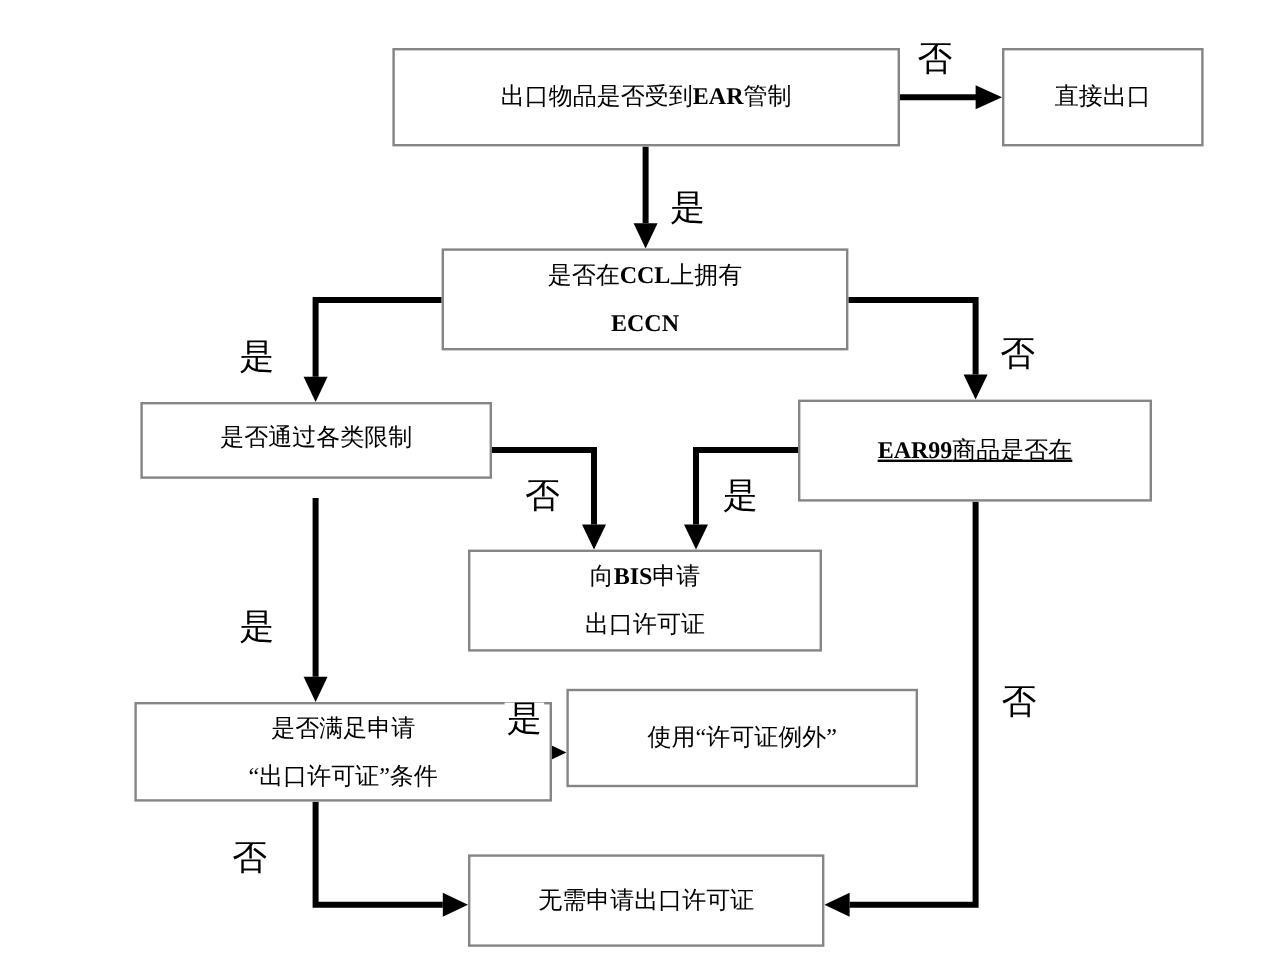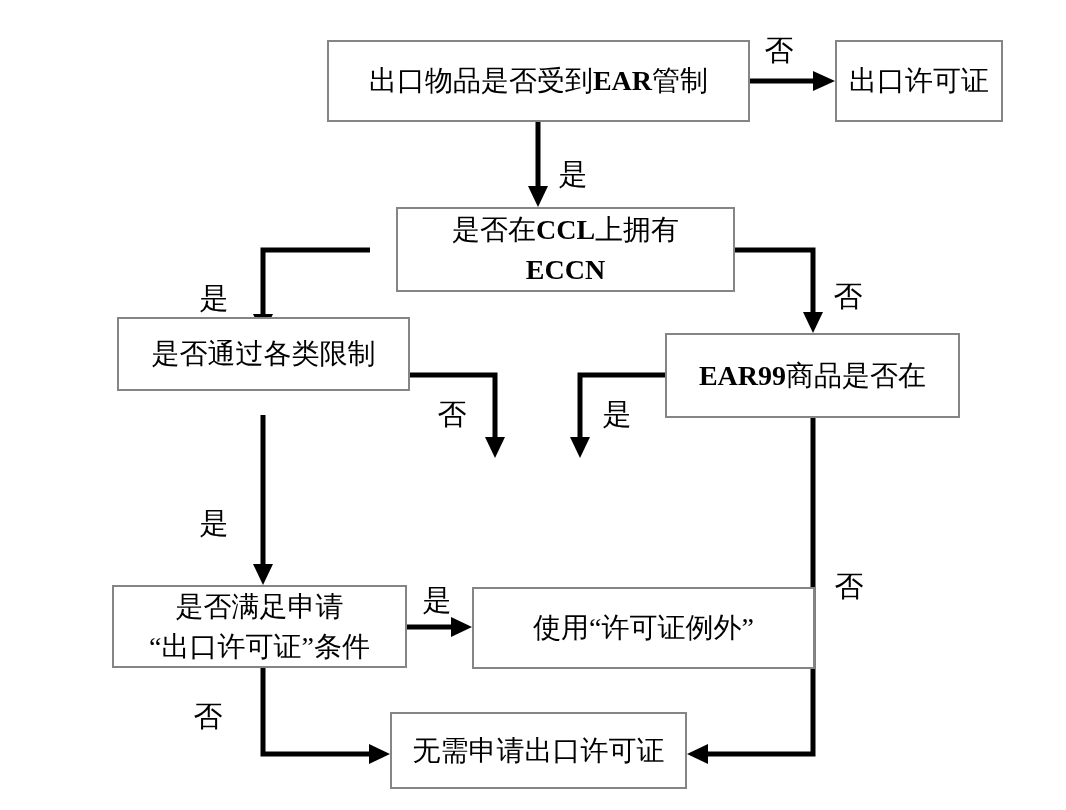--- a/index.html
+++ b/index.html
@@ -15,21 +15,21 @@
   .node{
     position:absolute;
     box-sizing:border-box;
     background:#ffffff;
     border:2px solid #858585;
     display:flex;
     flex-direction:column;
     align-items:center;
     justify-content:center;
     text-align:center;
-    font-size:28px;
+    font-size:20px;
     line-height:40px;
     white-space:nowrap;
   }
   .node .ln{display:block;}
   .b{font-weight:bold;}
   .elabel{
     position:absolute;
     transform:translate(-50%,-50%);
     font-size:29px;
     line-height:1;
@@ -85,43 +85,47 @@
       <polyline points="813,418 813,754 708,754"></polyline>
         <polygon points="687,754 708,744 708,764"></polygon>
     </g>
   </svg>
 
   <div class="node" style="left:327px;top:40px;width:423px;height:82px;">
     <span class="ln"><span>出口物品是否受到</span><span class="b">EAR</span><span>管制</span></span>
   </div>
 
   <div class="node" style="left:835px;top:40px;width:168px;height:82px;">
-    <span class="ln"><span>出口许可证</span></span>
+    <span class="ln"><span>直接出口</span></span>
   </div>
 
-  <div class="node" style="left:368px;top:207px;width:339px;height:85px;margin-left:28px;">
+  <div class="node" style="left:368px;top:207px;width:339px;height:85px;">
     <span class="ln"><span>是否在</span><span class="b">CCL</span><span>上拥有</span></span>
     <span class="ln"><span class="b">ECCN</span></span>
   </div>
 
-  <div class="node" style="left:117px;top:317px;width:293px;height:74px;">
+  <div class="node" style="left:117px;top:335px;width:293px;height:64px;font-family:Liberation Mono, monospace;">
     <span class="ln"><span>是否通过各类限制</span></span>
   </div>
 
-  <div class="node" style="left:665px;top:333px;width:295px;height:85px;">
+  <div class="node" style="left:665px;top:333px;width:295px;height:85px;text-decoration:underline;">
     <span class="ln"><span class="b">EAR99</span><span>商品是否在</span></span>
   </div>
 
+  <div class="node" style="left:390px;top:458px;width:295px;height:85px;">
+    <span class="ln"><span>向</span><span class="b">BIS</span><span>申请</span></span>
+    <span class="ln"><span>出口许可证</span></span>
+  </div>
 
-  <div class="node" style="left:112px;top:585px;width:295px;height:83px;">
+  <div class="node" style="left:112px;top:585px;width:348px;height:83px;">
     <span class="ln"><span>是否满足申请</span></span>
     <span class="ln"><span>“出口许可证”条件</span></span>
   </div>
 
-  <div class="node" style="left:472px;top:587px;width:343px;height:82px;">
+  <div class="node" style="left:472px;top:574px;width:293px;height:82px;">
     <span class="ln"><span>使用“许可证例外”</span></span>
   </div>
 
   <div class="node" style="left:390px;top:712px;width:297px;height:77px;">
     <span class="ln"><span>无需申请出口许可证</span></span>
   </div>
 
   <div class="elabel" style="left:779px;top:50px;">否</div>
   <div class="elabel" style="left:573px;top:174px;">是</div>
   <div class="elabel" style="left:214px;top:298px;">是</div>

